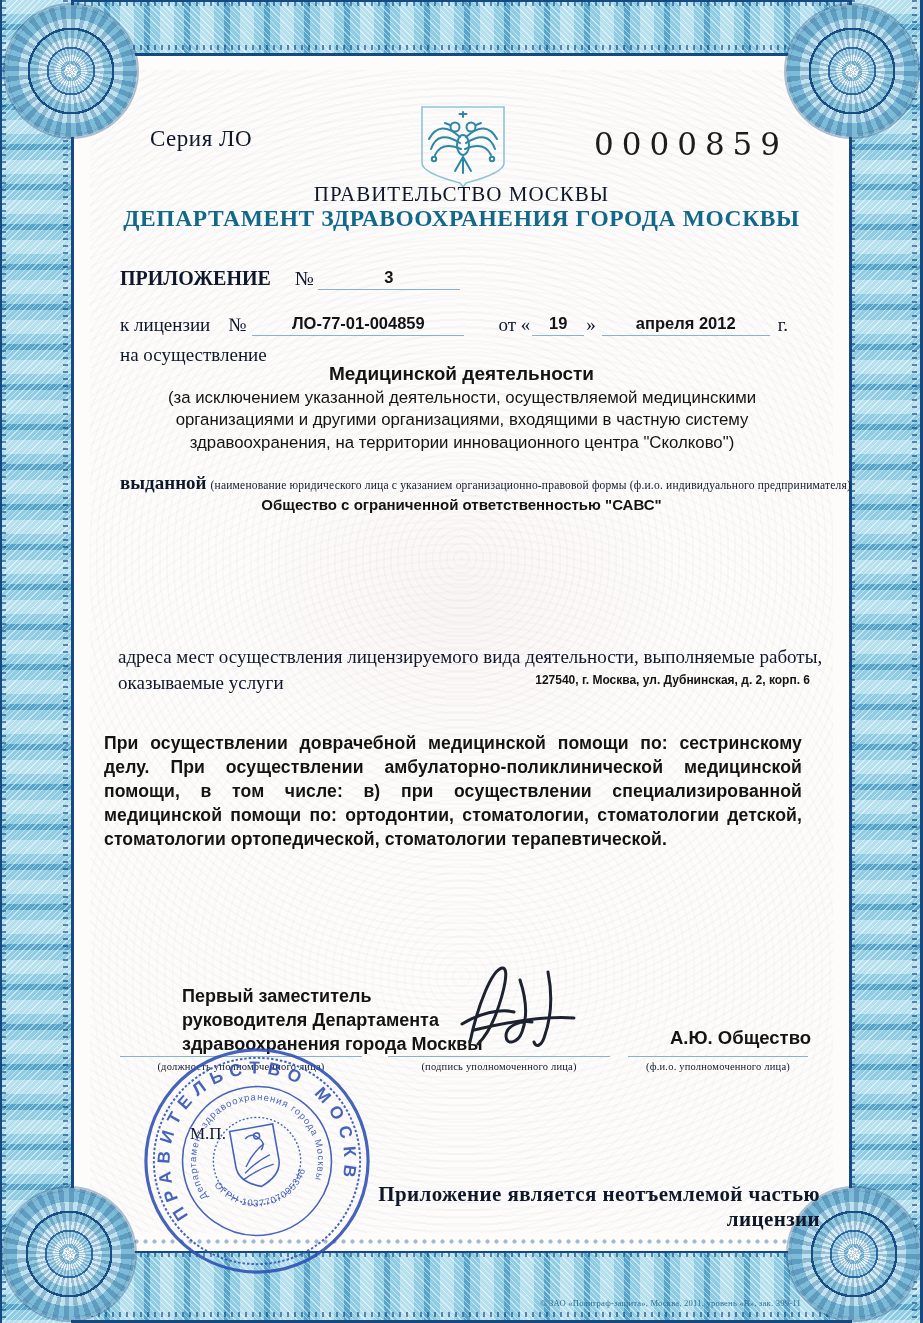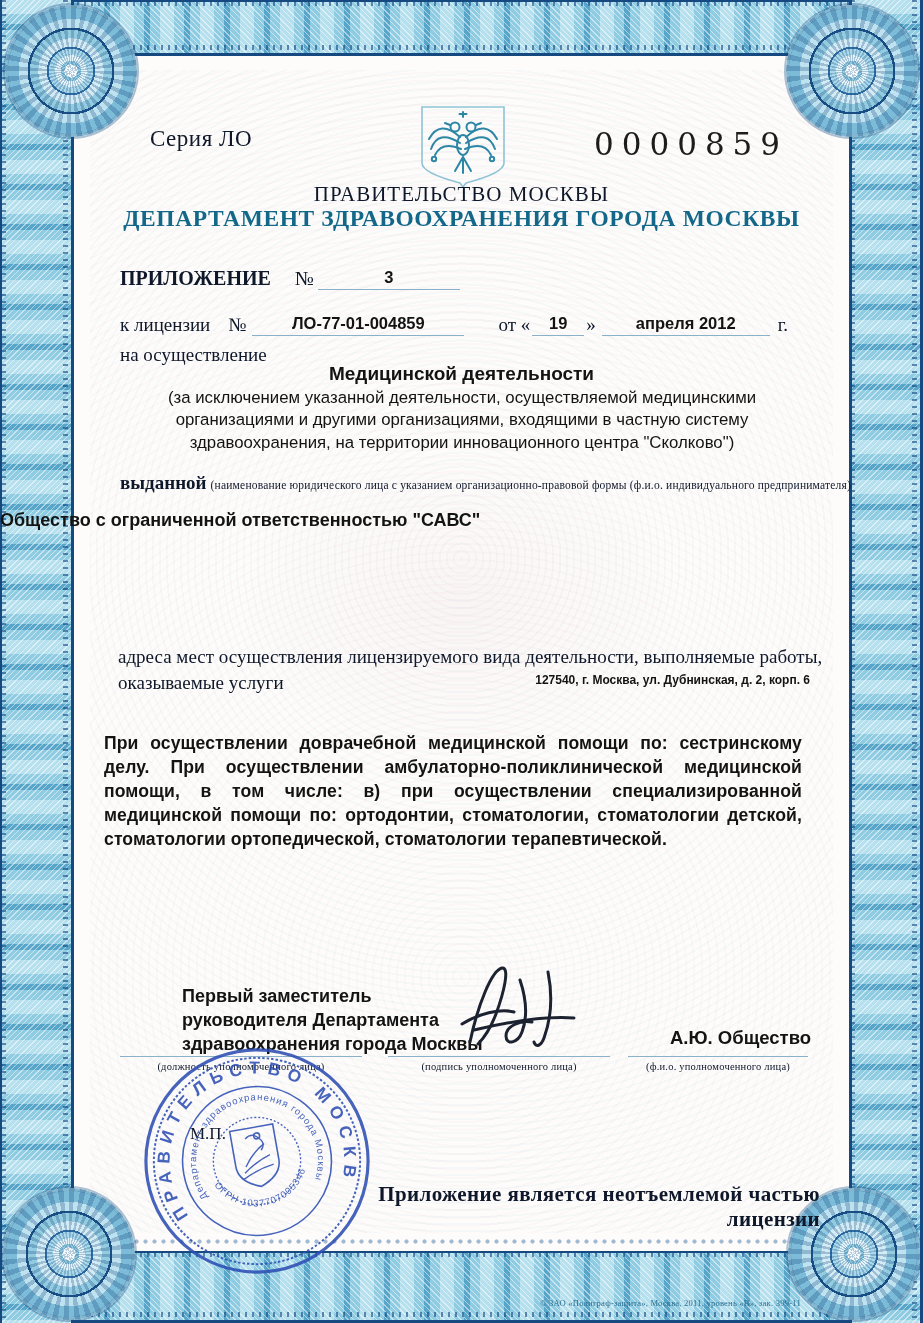--- a/index.html
+++ b/index.html
@@ -69,21 +69,21 @@
   .license-row{left:120px; top:302px; width:692px; height:34px;}
   .lbl{font-size:20px; white-space:nowrap;}
   .fill{border-bottom:1.5px solid #8ab1c9; text-align:center; font-size:16.5px; line-height:1; padding-bottom:3px;}
   .fill .ink{font-size:16.5px;}
   .na-osushch{left:120px; top:344px; font-size:19px;}
   .activity-title{left:0; right:0; top:363px; text-align:center; font-size:19px;}
   .activity-note{left:132px; top:387px; width:660px; text-align:center; font-size:16.8px; color:#131313; font-family:"Liberation Sans", sans-serif; line-height:1.33;}
   .vydannoj{left:120px; top:472px;}
   .vydannoj .word{font-size:19px; font-weight:bold;}
   .vydannoj .hint{font-size:11.5px; letter-spacing:.2px;}
-  .company{left:0; right:0; top:510px; font-size:18px;}
+  .company{left:0; right:0; top:496px; text-align:center; font-size:15px;}
   .addr-label{left:118px; top:644px; width:705px; font-size:19px; line-height:1.35;}
   .addr-value{left:170px; top:673px; width:640px; text-align:right; font-size:12px;}
   .services{left:104px; top:731px; width:698px; font-size:17.6px; line-height:1.37; text-align:justify; letter-spacing:.1px;}
   .sig-position{left:166px; top:985px; font-size:18px; line-height:1.32;margin-left:16px;}
   .sig-name{left:670px; top:1027px; font-size:18.5px;}
   .rule{border-top:1.5px solid #8ab1c9; height:0;}
   .rule-l{left:120px; top:1056px; width:242px;}
   .rule-m{left:388px; top:1056px; width:222px;}
   .rule-r{left:628px; top:1056px; width:180px;}
   .hint-s{font-size:10.5px; text-align:center; letter-spacing:.2px;}

